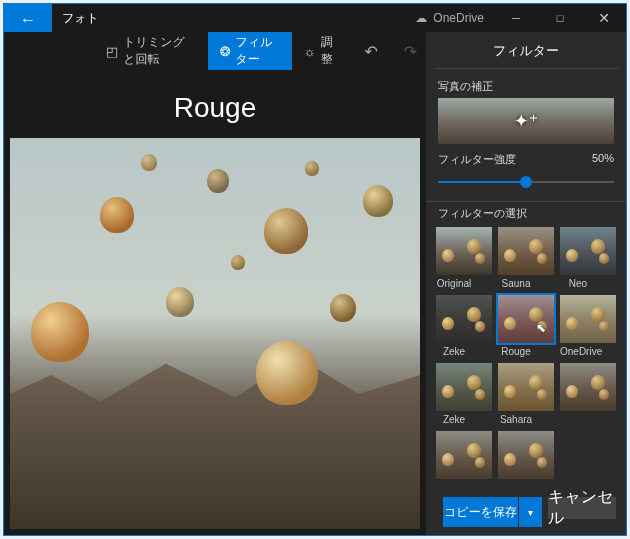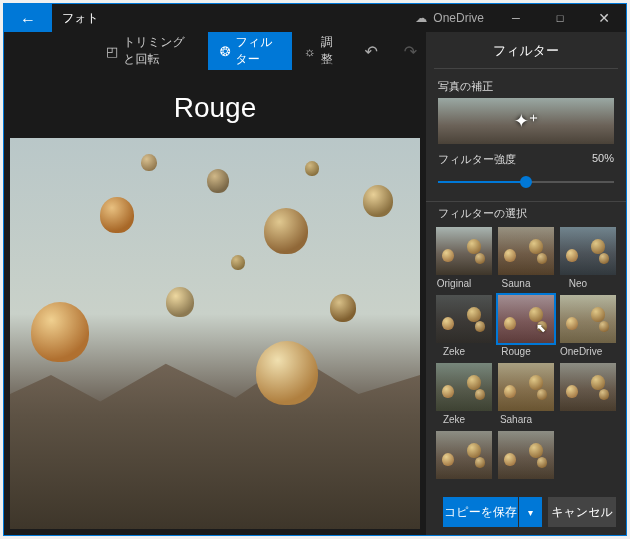--- a/index.html
+++ b/index.html
@@ -37,21 +37,21 @@
   .grid-inner { display: grid; grid-template-columns: repeat(3, 56px); gap: 6px 6px; justify-content: space-between; }
   .filter-item { width: 36px; }
   .thumb { width: 56px; height: 48px; position: relative; overflow:hidden;}
   .thumb.sel { outline: 2px solid #0078d7; }
   .cursor { position:absolute; right:8px; bottom:8px; font-size:12px; color:#fff; text-shadow:0 0 3px #000;}
   .filter-label { text-align: center; font-size: 10px; color: #ccc; padding-top: 3px; white-space: nowrap; }
   .footer { display: flex; gap: 6px; padding: 8px 10px; }
   .save-btn { flex: 1; display: flex; margin-left: 7px; }
   .save-main { flex: 1; background: #0078d7; color: #fff; display: flex; align-items: center; justify-content: center; font-size: 12px; height: 30px; }
   .save-drop { width: 24px; background: #0078d7; color: #fff; display: flex; align-items: center; justify-content: center; border-left: 1px solid #2b2b2b; height: 30px; font-size: 10px;}
-  .cancel-btn { width: 68px; background: #444; color: #fff; display: flex; align-items: center; justify-content: center; font-size: 12px; height: 30px; }
+  .cancel-btn { width: 68px; background: #444; color: #fff; display: flex; align-items: center; justify-content: center; font-size: 16px; height: 22px; }
   .tb { position:absolute; border-radius:50% 50% 46% 46%; }
 </style>
 </head>
 <body>
 
 <div class="window">
 
   <div class="titlebar">
     <div class="back-btn">
       <span>←</span>

